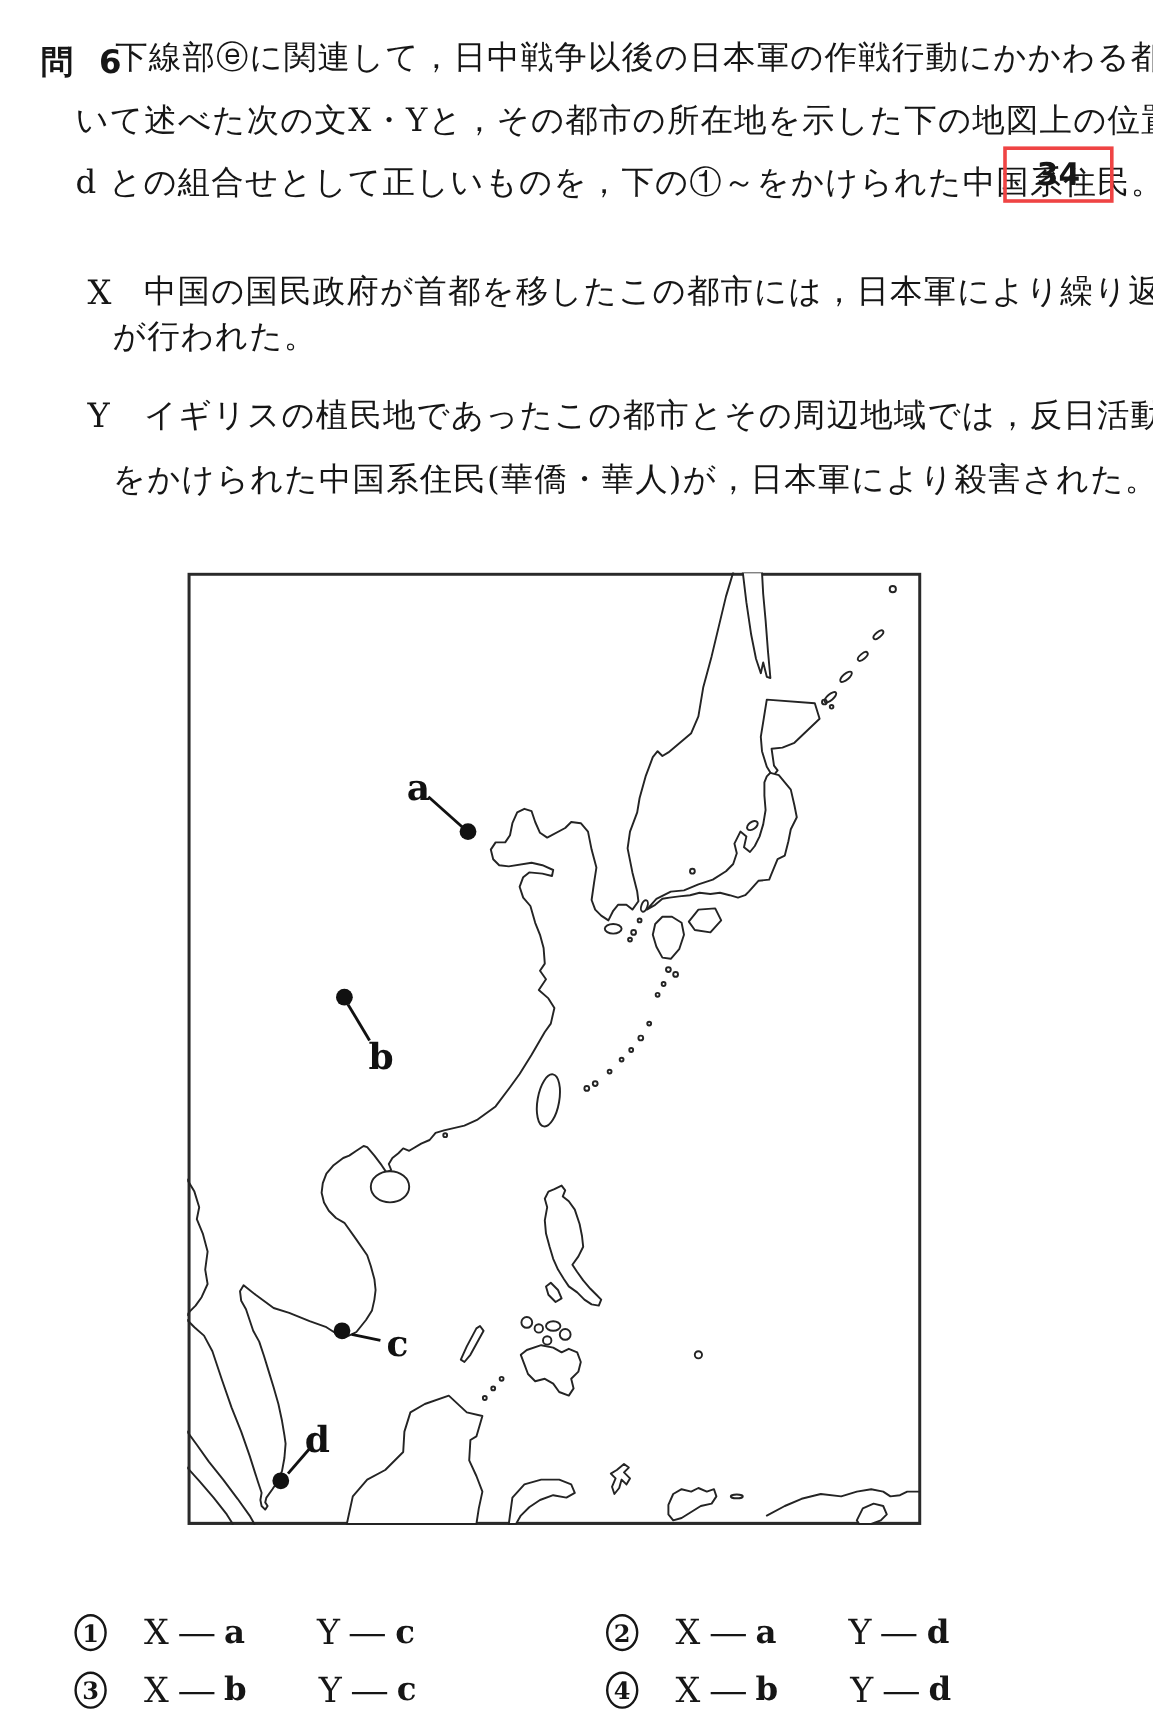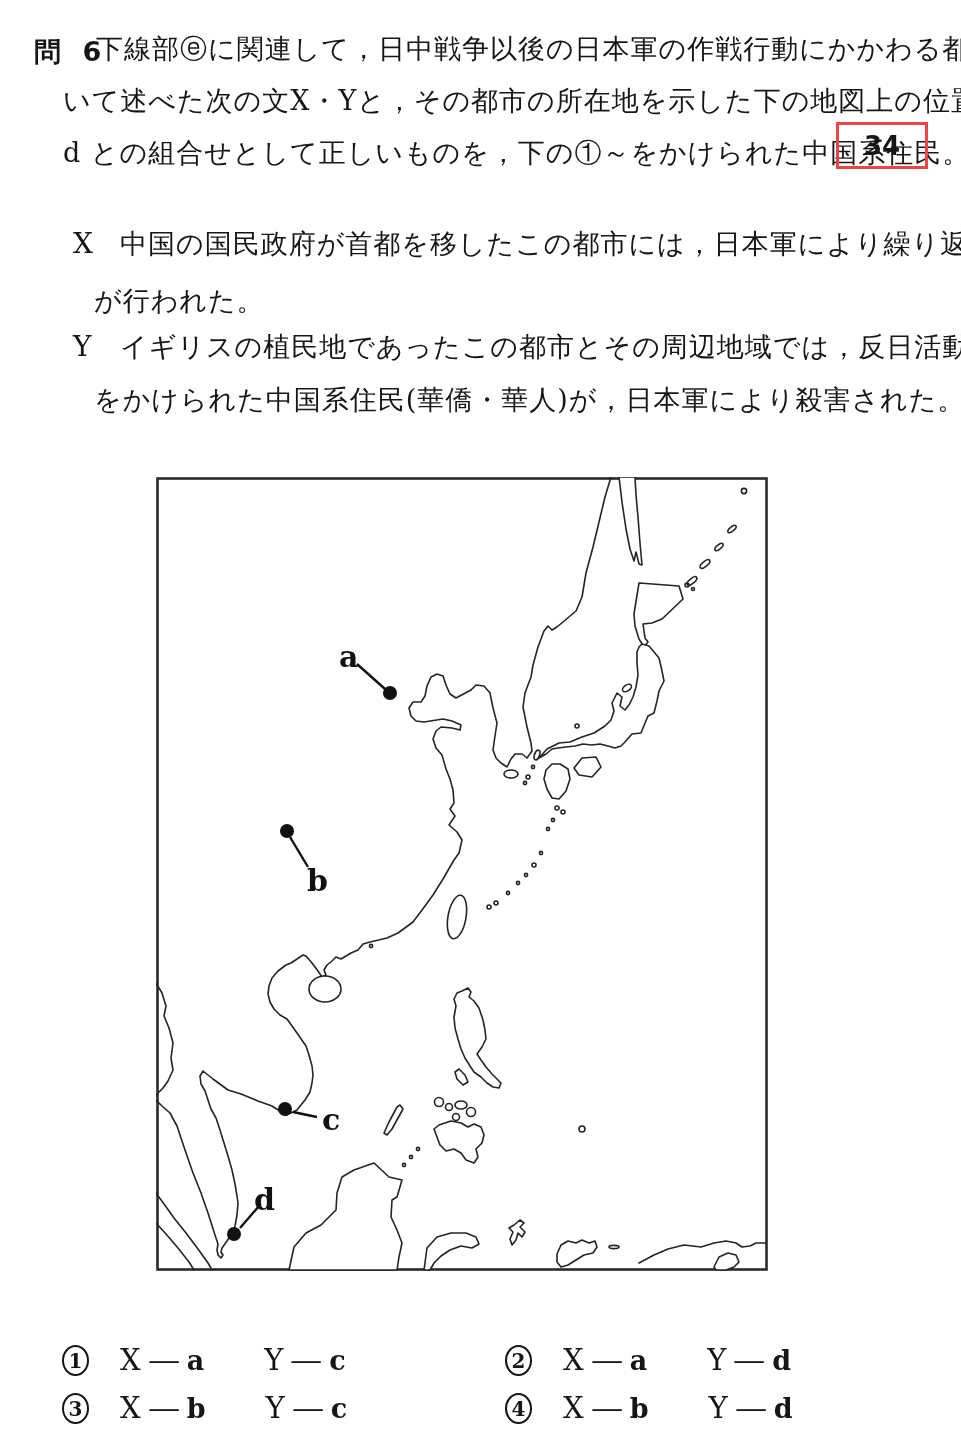--- a/index.html
+++ b/index.html
@@ -34,21 +34,21 @@
 <body>
 
 <div class="abs qnum" style="left:34px;top:34px;">問 6</div>
 <div class="abs qline" style="left:96px;top:33px;">下線部ⓔに関連して，日中戦争以後の日本軍の作戦行動にかかわる都市につ</div>
 <div class="abs qline" style="left:63px;top:85px;">いて述べた次の文X・Yと，その都市の所在地を示した下の地図上の位置 a ～</div>
 <div class="abs qline" style="left:63px;top:137px;">d との組合せとして正しいものを，下の①～をかけられた中国系住民。</div>
 <div class="abs ansbox">34</div>
 
 <div class="abs stmt-label" style="left:73px;top:227px;">X</div>
 <div class="abs qline" style="left:120px;top:228px;">中国の国民政府が首都を移したこの都市には，日本軍により繰り返し爆撃</div>
-<div class="abs qline" style="left:94px;top:285px;font-family:Liberation Serif, serif;">が行われた。</div>
+<div class="abs qline" style="left:94px;top:264px;font-family:Liberation Serif, serif;">が行われた。</div>
 
 <div class="abs stmt-label" style="left:73px;top:330px;">Y</div>
 <div class="abs qline" style="left:120px;top:331px;">イギリスの植民地であったこの都市とその周辺地域では，反日活動の疑い</div>
 <div class="abs qline" style="left:94px;top:384px;">をかけられた中国系住民(華僑・華人)が，日本軍により殺害された。</div>
 
 <div class="abs map-wrap">
 <svg viewBox="0 0 612 794" width="612" height="794">
   <rect x="1.5" y="1.5" width="609" height="791" fill="#ffffff" stroke="#2a2a2a" stroke-width="2.6"></rect>
   <g fill="none" stroke="#242424" stroke-width="1.6" stroke-linejoin="round" stroke-linecap="round">
 

